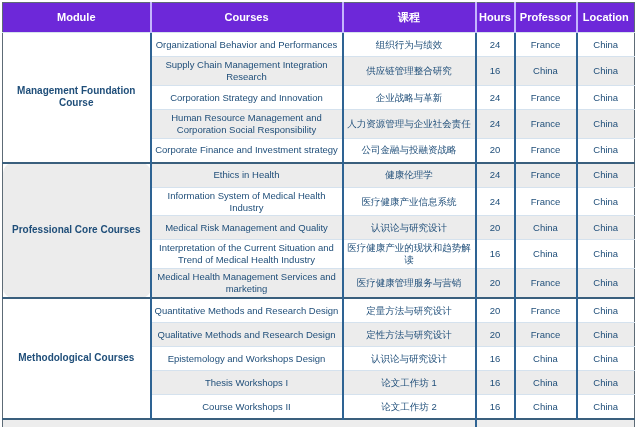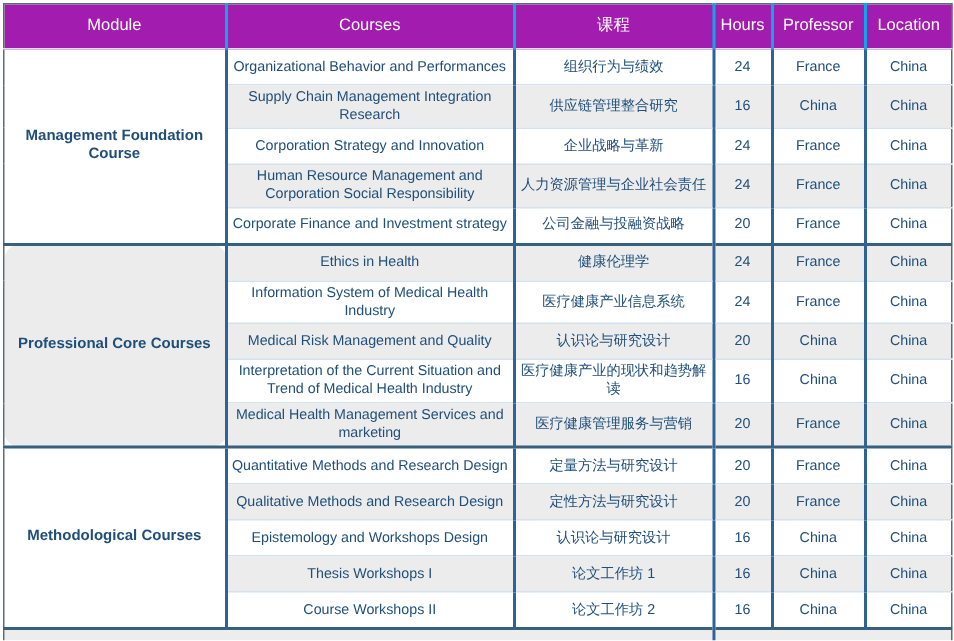--- a/index.html
+++ b/index.html
@@ -1,24 +1,24 @@
 <!DOCTYPE html>
 <html><head>
 <meta charset="utf-8">
 <style>
   html,body{margin:0;padding:0;background:#ffffff;}
   body{font-family:"Liberation Sans","DejaVu Sans",sans-serif;}
   .page{width:636px;height:427px;box-sizing:border-box;padding:2px;overflow:hidden;background:#ffffff;}
   table.curriculum{width:632px;border-collapse:collapse;table-layout:fixed;border:1px solid #5d6b76;}
   
   thead th{
-    background:#a21caf;color:#ffffff;font-weight:normal;font-size:11px;
+    background:#6d28d9;color:#ffffff;font-weight:bold;font-size:11px;
     padding:8px 2px;text-align:center;vertical-align:middle;line-height:1.2;
   }
-  thead th + th{border-left:2px solid #0ea5e9;}
+  thead th + th{border-left:2px solid #c4b5fd;}
   
   td{
     font-size:9.5px;color:#1F4E79;text-align:center;vertical-align:middle;
     padding:2px 3px;line-height:1.25;height:19px;
     border-right:2px solid #2E6393;border-top:1px solid #D5E2EE;
     overflow:hidden;
   }
   td:last-child{border-right:none;}
   tr.alt td{background:#ECECEC;}
   td.module-cell{

